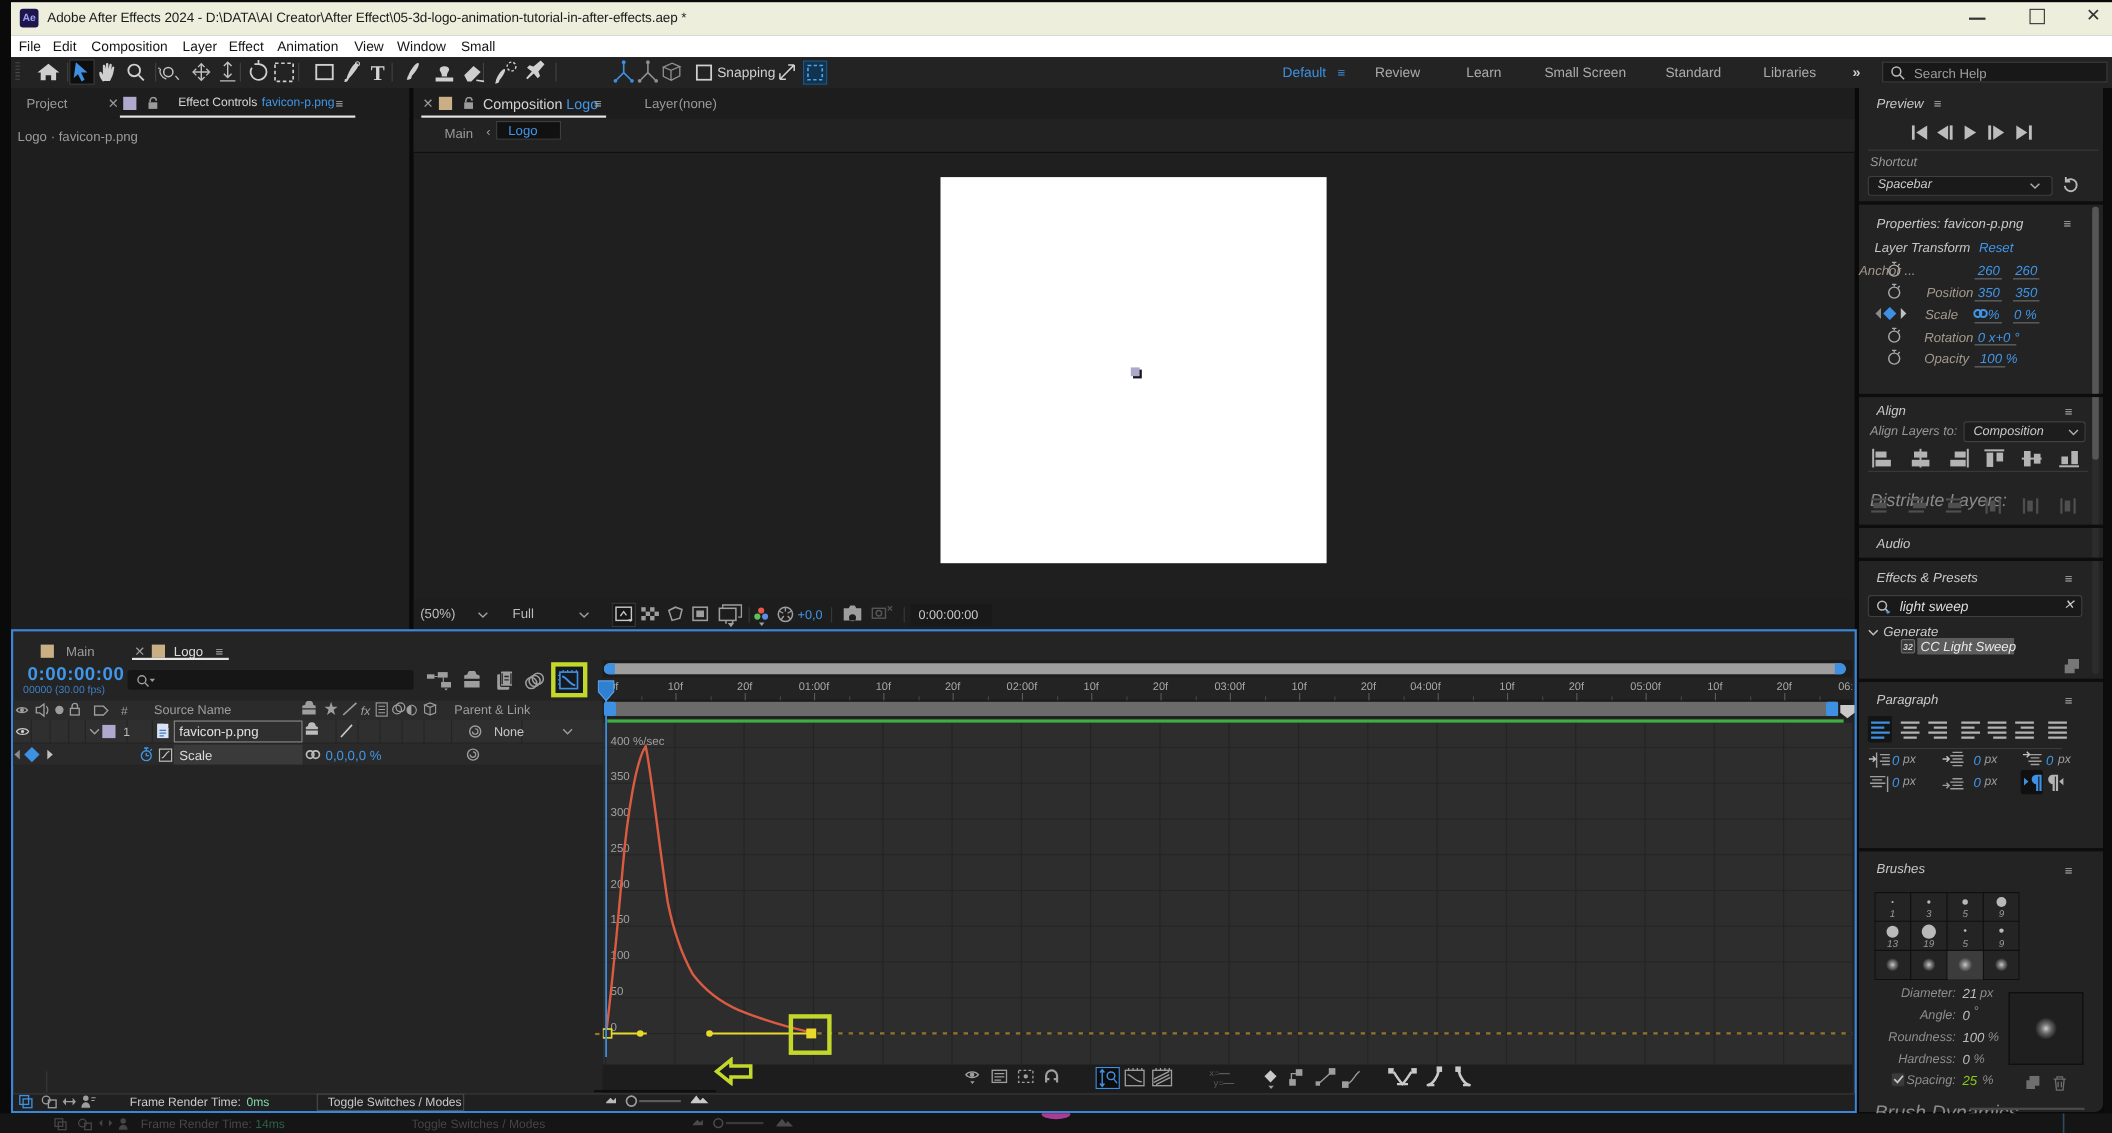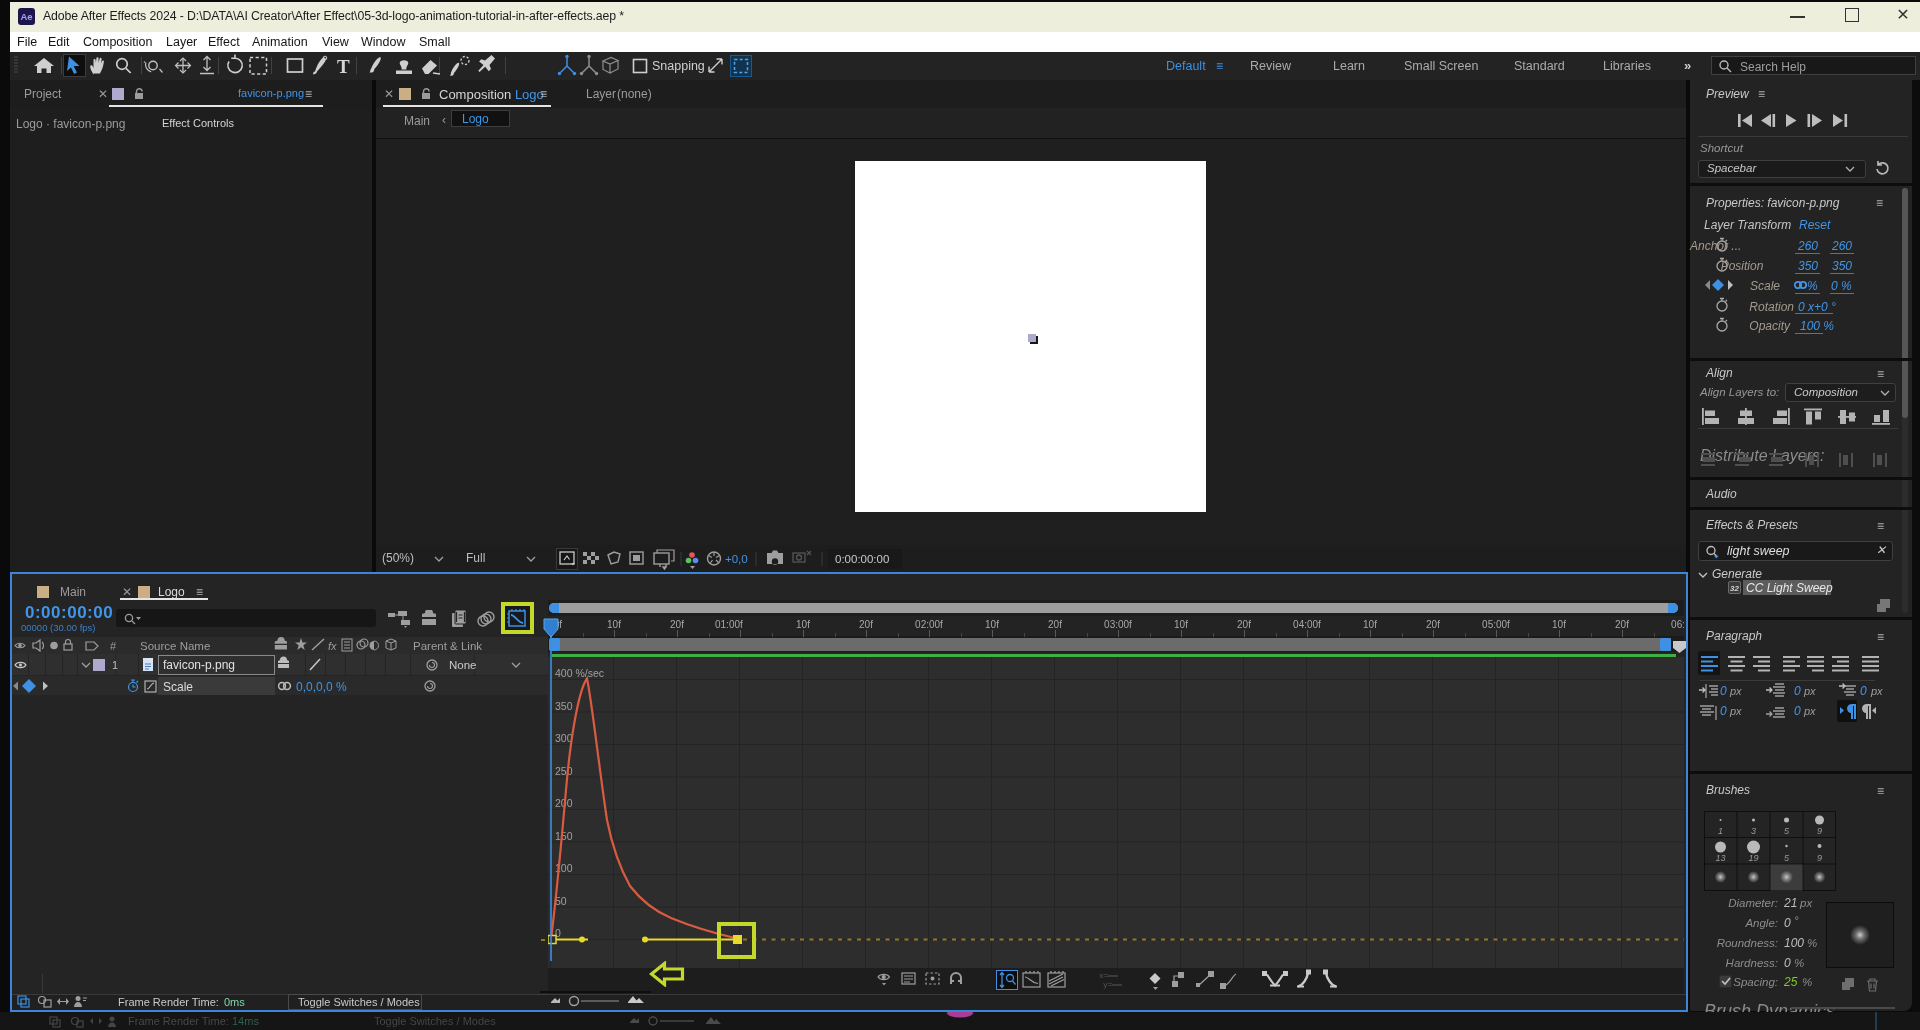--- a/index.html
+++ b/index.html
@@ -139,21 +139,21 @@
 
 <div class="abs" id="leftpanel" style="left:10px;top:80px;width:362px;height:492px;background:#1e1e1e;">
   <div class="abs" style="left:0;top:0;width:362px;height:28px;background:#1d1d1d;"></div>
   <div class="abs" style="left:14px;top:7px;font-size:12px;color:#9b9b9b;">Project</div>
   <div class="abs" style="left:88px;top:7px;font-size:12px;color:#9b9b9b;">✕</div>
   <div class="abs" style="left:102px;top:8px;width:12px;height:12px;background:#aea9cd;"></div>
   <svg class="abs" style="left:124px;top:8px;" width="11" height="12" viewBox="0 0 11 12">
         <rect x="1" y="5" width="8" height="6" fill="#9b9b9b"></rect>
         <path d="M2.5 5V3.5a2.8 2.8 0 0 1 5.6 0" fill="none" stroke="#9b9b9b" stroke-width="1.4"></path>
       </svg>
-  <div class="abs" style="left:152px;top:7px;font-size:11px;color:#d4d4d4;margin-top:30px;">Effect Controls</div>
+  <div class="abs" style="left:152px;top:7px;font-size:11px;color:#d4d4d4;">Effect Controls</div>
   <div class="abs" style="left:228px;top:7px;font-size:11px;color:#4096e8;">favicon-p.png</div>
   <div class="abs" style="left:295px;top:7px;font-size:12px;color:#b0b0b0;">≡</div>
   <div class="abs" style="left:99px;top:25px;width:214px;height:2px;background:#e4e4e4;"></div>
   <div class="abs" style="left:6px;top:37px;font-size:12px;color:#9b9b9b;">Logo · favicon-p.png</div>
 </div>
 
 <div class="abs" id="comppanel" style="left:376px;top:80px;width:1310px;height:492px;background:#1f1f1f;">
   <div class="abs" style="left:0;top:0;width:1310px;height:28px;background:#1d1d1d;"></div>
   <div class="abs" style="left:8px;top:7px;font-size:12px;color:#9b9b9b;">✕</div>
   <div class="abs" style="left:23px;top:8px;width:12px;height:12px;background:#c9af83;"></div>
@@ -279,21 +279,21 @@
       <circle cx="8" cy="90" r="5"></circle>
           <path d="M6 82.5h4M8 82.5v2M11.5 85.5l1.5-1.5"></path>
     </g>
   </svg>
   <svg class="abs" style="left:14px;top:199px;" width="30" height="12" viewBox="0 0 30 12">
         <path d="M6 1v10L1 6z" fill="#8a8a8a"></path>
         <path d="M14 0l6 6-6 6-6-6z" fill="#3e90e2"></path>
         <path d="M24 1v10l5-5z" fill="#c0c0c0"></path>
       </svg>
   <div class="abs" style="left:0px;top:159px;width:107px;font-size:12px;color:#a49a8e;text-align:left;">Anchor ...</div>
-  <div class="abs" style="left:0px;top:179px;width:104px;font-size:12px;color:#a49a8e;text-align:center;">Position</div>
+  <div class="abs" style="left:0px;top:179px;width:104px;font-size:12px;color:#a49a8e;text-align:right;">Position</div>
   <div class="abs" style="left:0px;top:199px;width:90px;font-size:12px;color:#a49a8e;text-align:right;">Scale</div>
   <div class="abs" style="left:0px;top:220px;width:104px;font-size:12px;color:#a49a8e;text-align:right;">Rotation</div>
   <div class="abs" style="left:0px;top:239px;width:100px;font-size:12px;color:#a49a8e;text-align:right;">Opacity</div>
   <div class="abs blue" style="left:108px;top:159px;font-size:12px;">260</div>
       <div class="abs blue" style="left:142px;top:159px;font-size:12px;">260</div>
   <div class="abs" style="left:105px;top:173px;width:25px;height:1px;background:#6e6e6e;"></div>
       <div class="abs" style="left:140px;top:173px;width:24px;height:1px;background:#6e6e6e;"></div>
   <div class="abs blue" style="left:108px;top:179px;font-size:12px;">350</div>
       <div class="abs blue" style="left:142px;top:179px;font-size:12px;">350</div>
   <div class="abs" style="left:105px;top:193px;width:25px;height:1px;background:#6e6e6e;"></div>
@@ -689,21 +689,21 @@
   <div class="abs" style="left:536px;top:42px;width:1136px;height:21px;background:#232323;border-bottom:1px solid #1a1a1a;"></div>
   <div id="ruler" class="abs" style="left:536px;top:42px;width:1136px;height:21px;font-size:10px;color:#a8a8a8;overflow:hidden;">
         <div class="abs" style="left:-22px;top:3px;width:50px;text-align:center;">0:00f</div>
         <div class="abs" style="left:3px;top:14px;width:1px;height:7px;background:#5a5a5a;"></div>
         <div class="abs" style="left:41px;top:3px;width:50px;text-align:center;">10f</div>
         <div class="abs" style="left:66px;top:14px;width:1px;height:7px;background:#5a5a5a;"></div>
         <div class="abs" style="left:35px;top:17px;width:1px;height:4px;background:#454545;"></div>
         <div class="abs" style="left:104px;top:3px;width:50px;text-align:center;">20f</div>
         <div class="abs" style="left:129px;top:14px;width:1px;height:7px;background:#5a5a5a;"></div>
         <div class="abs" style="left:98px;top:17px;width:1px;height:4px;background:#454545;"></div>
-        <div class="abs" style="left:167px;top:3px;width:50px;">01:00f</div>
+        <div class="abs" style="left:167px;top:3px;width:50px;text-align:center;">01:00f</div>
         <div class="abs" style="left:192px;top:14px;width:1px;height:7px;background:#5a5a5a;"></div>
         <div class="abs" style="left:161px;top:17px;width:1px;height:4px;background:#454545;"></div>
         <div class="abs" style="left:230px;top:3px;width:50px;text-align:center;">10f</div>
         <div class="abs" style="left:255px;top:14px;width:1px;height:7px;background:#5a5a5a;"></div>
         <div class="abs" style="left:224px;top:17px;width:1px;height:4px;background:#454545;"></div>
         <div class="abs" style="left:293px;top:3px;width:50px;text-align:center;">20f</div>
         <div class="abs" style="left:318px;top:14px;width:1px;height:7px;background:#5a5a5a;"></div>
         <div class="abs" style="left:287px;top:17px;width:1px;height:4px;background:#454545;"></div>
         <div class="abs" style="left:356px;top:3px;width:50px;text-align:center;">02:00f</div>
         <div class="abs" style="left:381px;top:14px;width:1px;height:7px;background:#5a5a5a;"></div>
@@ -716,21 +716,21 @@
         <div class="abs" style="left:476px;top:17px;width:1px;height:4px;background:#454545;"></div>
         <div class="abs" style="left:545px;top:3px;width:50px;text-align:center;">03:00f</div>
         <div class="abs" style="left:570px;top:14px;width:1px;height:7px;background:#5a5a5a;"></div>
         <div class="abs" style="left:539px;top:17px;width:1px;height:4px;background:#454545;"></div>
         <div class="abs" style="left:608px;top:3px;width:50px;text-align:center;">10f</div>
         <div class="abs" style="left:633px;top:14px;width:1px;height:7px;background:#5a5a5a;"></div>
         <div class="abs" style="left:602px;top:17px;width:1px;height:4px;background:#454545;"></div>
         <div class="abs" style="left:671px;top:3px;width:50px;text-align:center;">20f</div>
         <div class="abs" style="left:696px;top:14px;width:1px;height:7px;background:#5a5a5a;"></div>
         <div class="abs" style="left:665px;top:17px;width:1px;height:4px;background:#454545;"></div>
-        <div class="abs" style="left:734px;top:3px;width:50px;text-align:center;">04:00f</div>
+        <div class="abs" style="left:734px;top:3px;width:50px;text-align:left;">04:00f</div>
         <div class="abs" style="left:759px;top:14px;width:1px;height:7px;background:#5a5a5a;"></div>
         <div class="abs" style="left:728px;top:17px;width:1px;height:4px;background:#454545;"></div>
         <div class="abs" style="left:797px;top:3px;width:50px;text-align:center;">10f</div>
         <div class="abs" style="left:822px;top:14px;width:1px;height:7px;background:#5a5a5a;"></div>
         <div class="abs" style="left:791px;top:17px;width:1px;height:4px;background:#454545;"></div>
         <div class="abs" style="left:860px;top:3px;width:50px;text-align:center;">20f</div>
         <div class="abs" style="left:885px;top:14px;width:1px;height:7px;background:#5a5a5a;"></div>
         <div class="abs" style="left:854px;top:17px;width:1px;height:4px;background:#454545;"></div>
         <div class="abs" style="left:923px;top:3px;width:50px;text-align:center;">05:00f</div>
         <div class="abs" style="left:948px;top:14px;width:1px;height:7px;background:#5a5a5a;"></div>

